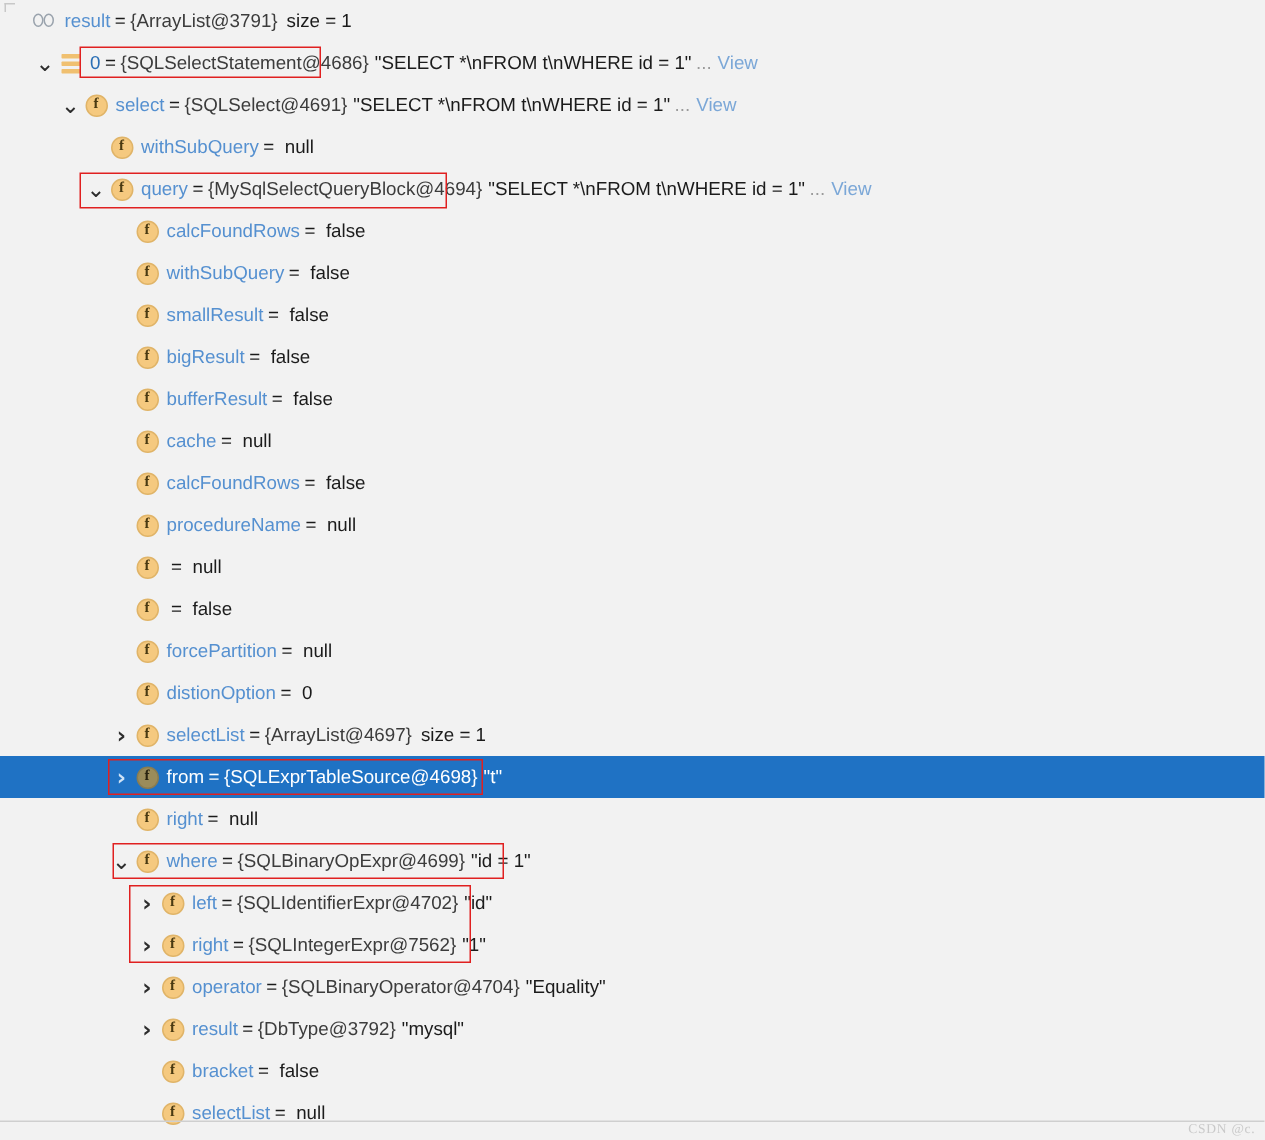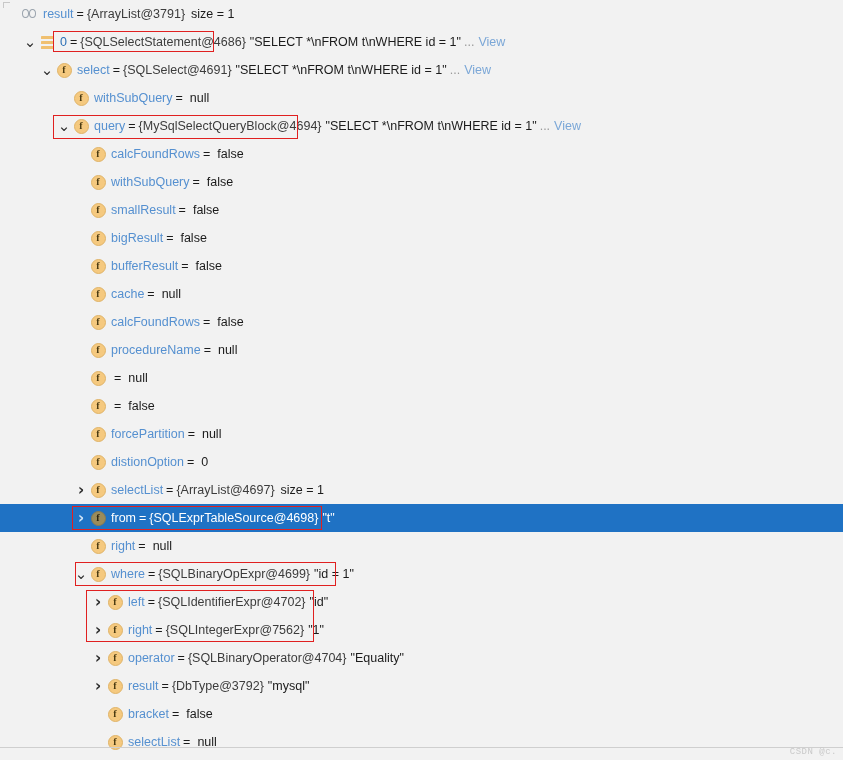--- a/index.html
+++ b/index.html
@@ -100,21 +100,21 @@
     pointer-events:none;
     z-index:5;
   }
   .bottom-rule{
     position:absolute;
     left:0;right:0;bottom:12px;height:1px;background:#cfcfcf;
   }
   .watermark{
     position:absolute;right:6px;bottom:3px;
     font-size:9px;color:#c9c9c9;letter-spacing:0.5px;
-    font-family:Liberation Mono, monospace;
+    font-family:Liberation Serif, serif;
   }
   .topnick{
     position:absolute;left:3px;top:2px;width:6px;height:5px;
     border-left:1px solid #c8c8c8;border-top:1px solid #c8c8c8;
   }
 </style>
 </head>
 <body>
 
 <div id="debugger-tree">

